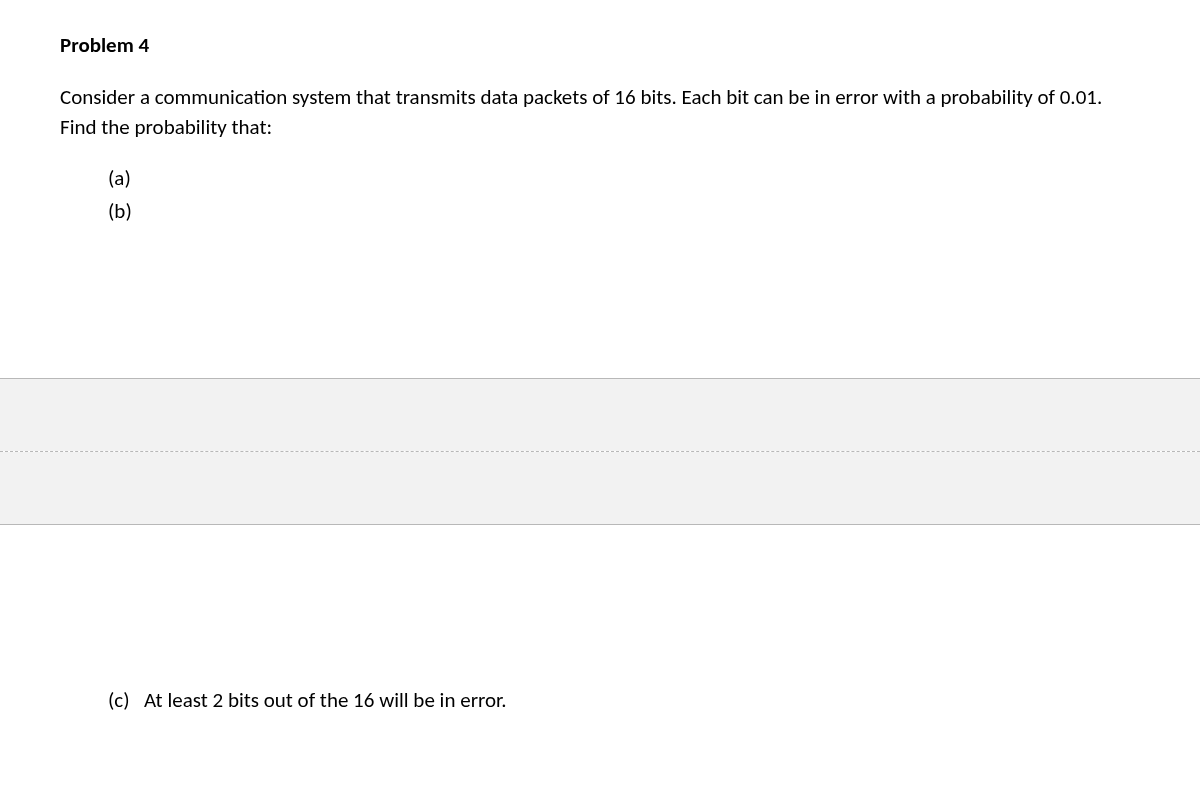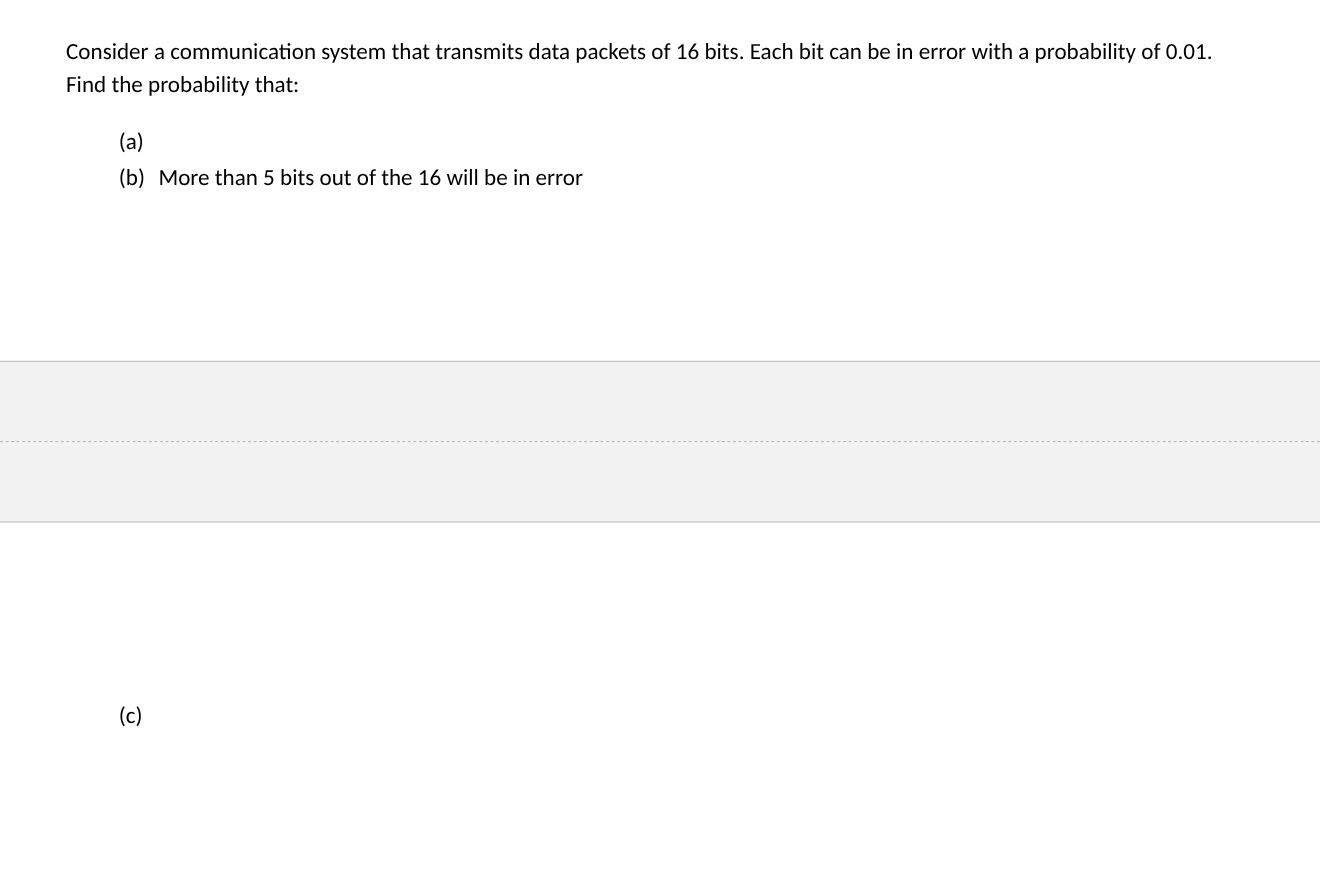--- a/index.html
+++ b/index.html
@@ -60,39 +60,40 @@
       margin-top: 160px;
     }
     .sub-list-after {
       padding-left: 48px;
     }
   </style>
 </head>
 <body>
 
 <div class="content">
+  <div class="problem-title">Problem 4</div>
   <div class="problem-statement">Consider a communication system that transmits data packets of 16 bits. Each bit can be in error with a probability of 0.01. Find the probability that:</div>
   <div class="sub-list">
     <div class="sub-item">
       <span class="sub-label">(a)</span>
     </div>
     <div class="sub-item">
       <span class="sub-label">(b)</span>
-      <span>More than 5 bits out of the 16 will be in error</span>
     </div>
   </div>
 </div>
 
 <div class="page-break-region">
   <div class="solid-line"></div>
   <div class="gray-band"></div>
   <div class="dashed-line"></div>
   <div class="gray-band"></div>
   <div class="solid-line"></div>
 </div>
 
 <div class="after-break">
   <div class="sub-list-after">
     <div class="sub-item">
       <span class="sub-label">(c)</span>
+      <span>At least 2 bits out of the 16 will be in error.</span>
     </div>
   </div>
 </div>
 
 </body></html>

